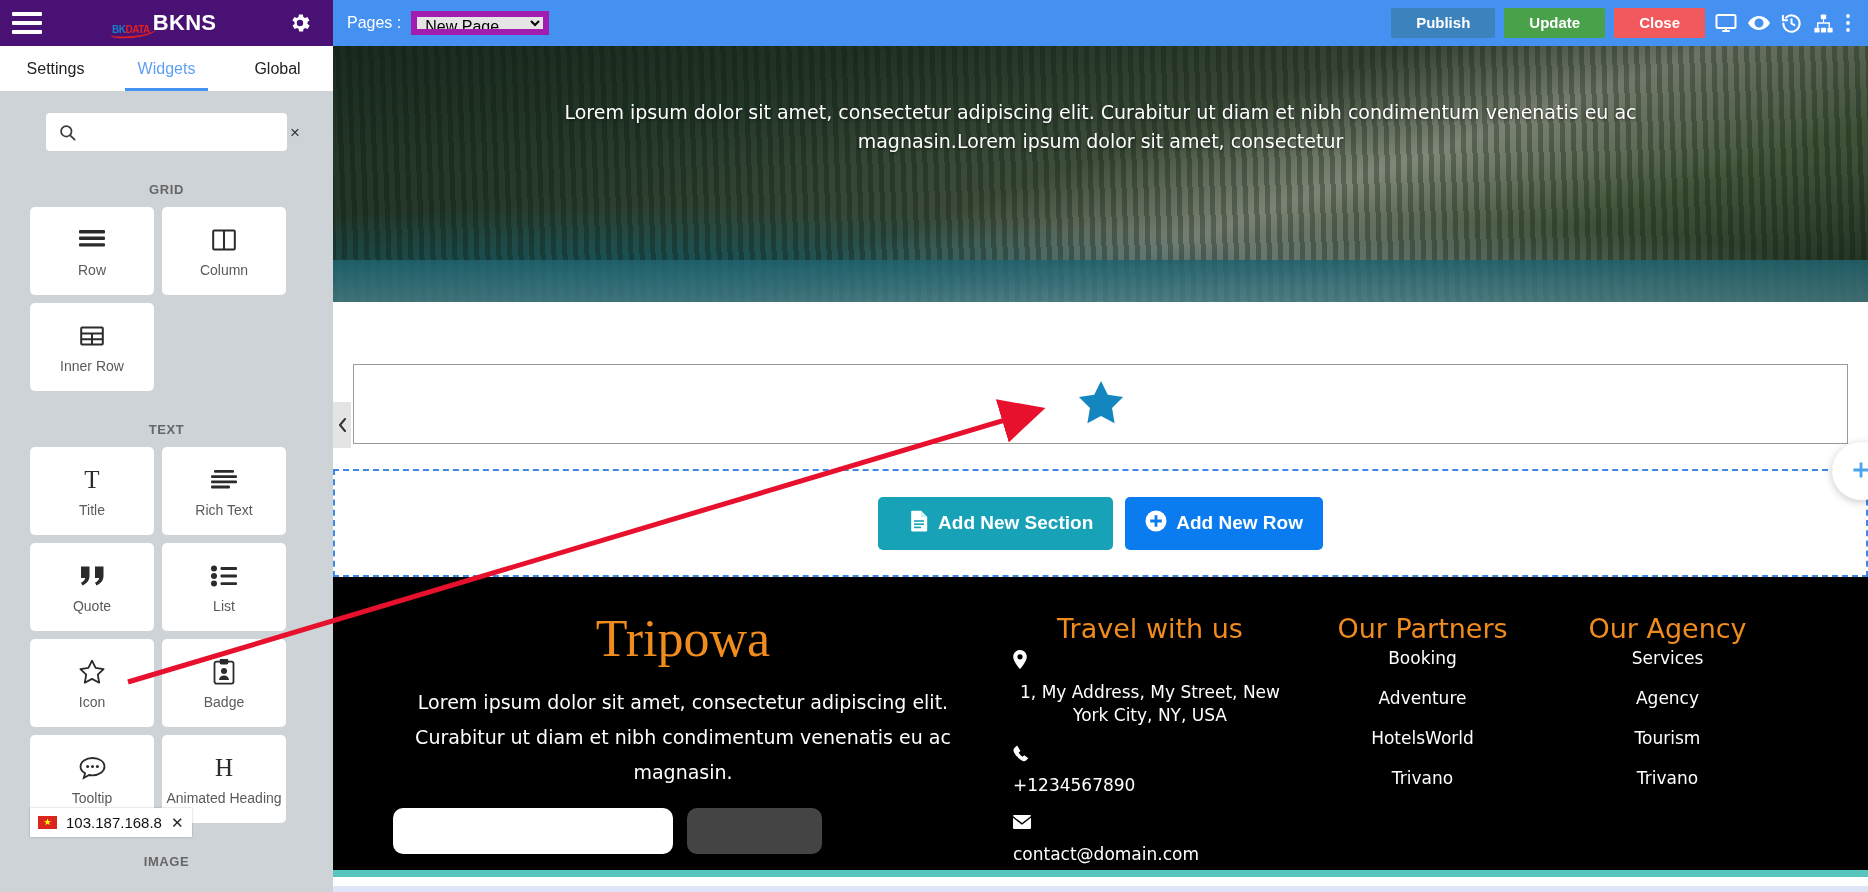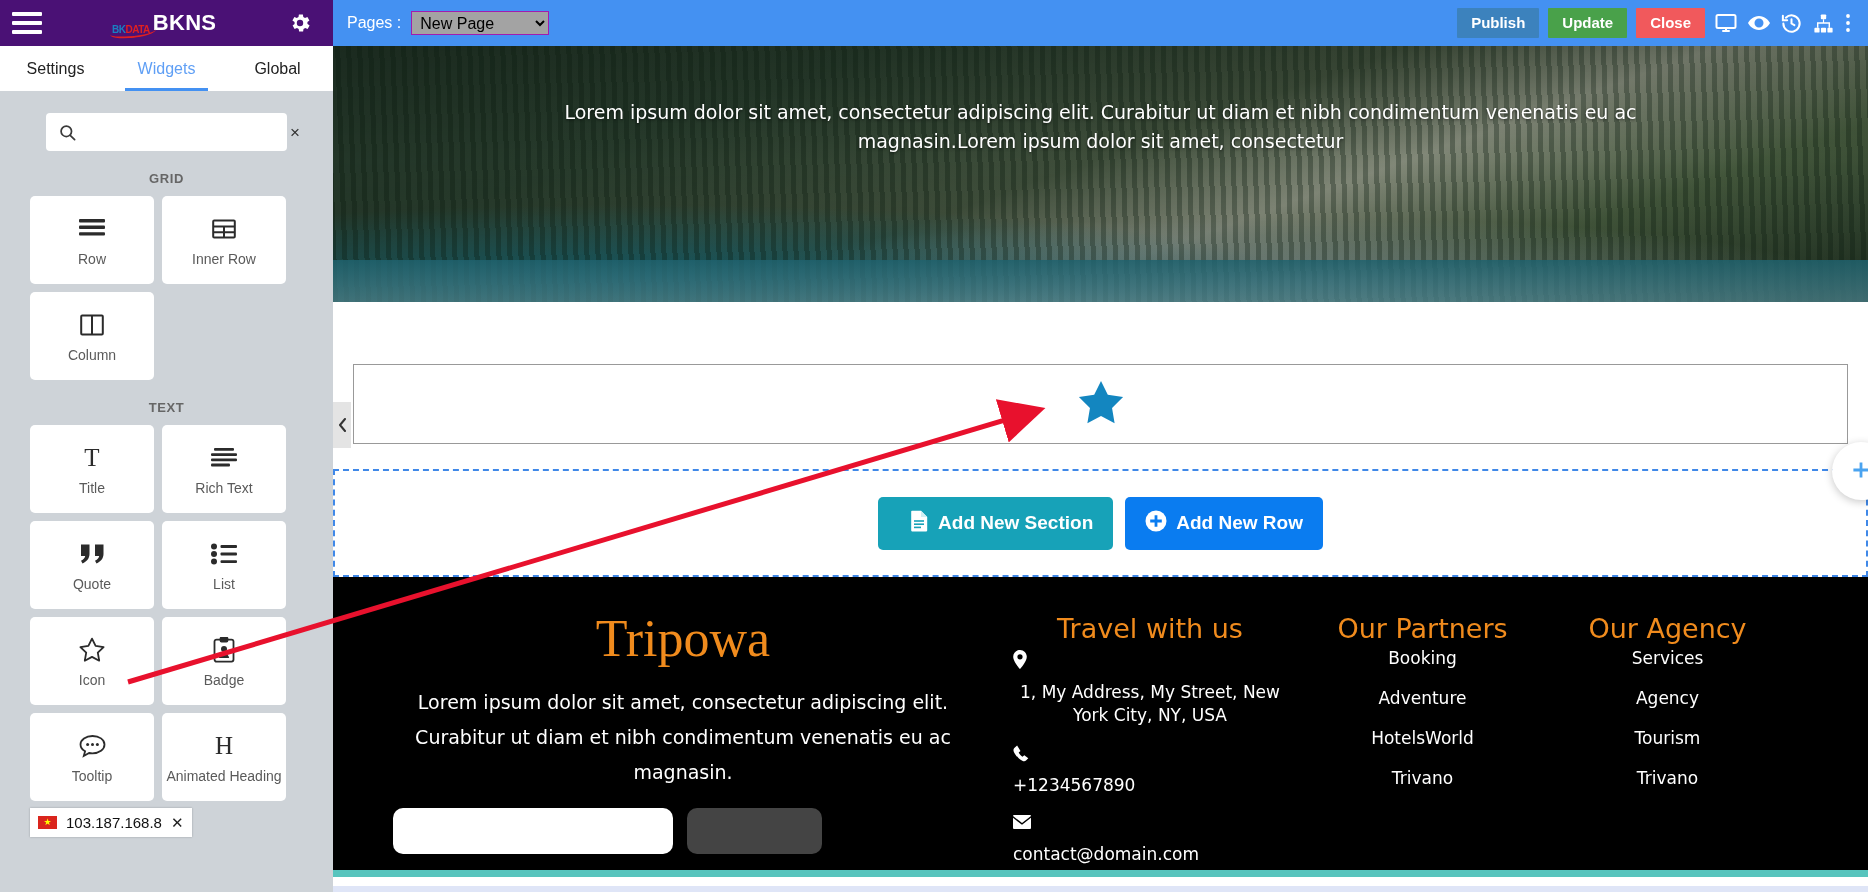--- a/index.html
+++ b/index.html
@@ -26,42 +26,42 @@
       border-bottom: 2px solid #e02020; border-radius: 0 0 60% 40%; transform: rotate(-4deg); }
   .brandname { color: #fff; font-size: 22px; font-weight: bold; letter-spacing: .3px; }
   .gear { position: absolute; left: 288px; top: 11px; color: #fff; }
   .bluebar {
     flex: 1; height: 46px; background: #4491f2;
     display: flex; align-items: center; padding: 0 16px 0 14px; gap: 10px;
   }
   .pages-label { color: #fff; font-size: 16px; white-space: nowrap; }
   .pages-select {
     font-family: "Liberation Sans", sans-serif; font-size: 16px;
-    height: 24px; width: 138px; padding: 0 4px; border: 1px solid #a21caf;
-    background: #a3a3a3; color: #000; border-radius: 0;
+    height: 24px; width: 138px; padding: 0 4px; border: 6px solid #a21caf;
+    background: #e5e5e5; color: #000; border-radius: 0;
   }
   .toolbar-right { margin-left: auto; display: flex; align-items: center; gap: 9px; }
-  .tb-btn { font-size: 15px; font-weight: bold; color: #fff; border-radius: 1px; padding: 7px 14px 8px; cursor: pointer; line-height: 1; border: none; font-family: "Liberation Sans", sans-serif; }
+  .tb-btn { font-size: 15px; font-weight: bold; color: #fff; border-radius: 1px; padding: 7px 25px 8px; cursor: pointer; line-height: 1; border: none; font-family: "Liberation Sans", sans-serif; }
   .tb-publish { background: #3c82bd; }
   .tb-update  { background: #49a14a; }
   .tb-close   { background: #f1595c; text-align: center; }
   .tb-icon { color: #fff; display: flex; align-items: center; justify-content: center; cursor: pointer; }
 
   
   .sidebar { position: absolute; top: 46px; left: 0; width: 333px; height: 846px; background: #ced3d8; }
   .tabs { height: 45px; background: #fff; display: flex; align-items: stretch; }
   .tab { flex: 1; display: flex; align-items: center; justify-content: center; font-size: 16px; color: #222; cursor: pointer; position: relative; }
   .tab.active { color: #5f9ff5; }
   .tab.active::after { content: ""; position: absolute; left: 14px; right: 14px; bottom: 0; height: 3px; background: #4491f2; }
   .sb-scroll { position: relative; height: 801px; overflow: hidden; padding: 0 0 0 0; }
   .searchwrap { margin: 22px 46px 0 46px; height: 38px; background: #fff; border-radius: 4px; display: flex; align-items: center; padding: 0 12px; }
   .searchwrap .si { color: #3a3a3a; display: flex; }
   .search-input { flex: 1; border: none; outline: none; font-size: 15px; margin-left: 8px; font-family: "Liberation Sans", sans-serif; background: transparent; }
   .search-clear { color: #333; font-size: 17px; cursor: pointer; line-height: 1; padding-left: 6px; }
-  .cat-label { text-align: center; font-size: 13px; font-weight: bold; color: #666; letter-spacing: .6px; margin: 20px 0 10px; }
+  .cat-label { text-align: center; font-size: 13px; font-weight: bold; color: #666; letter-spacing: .6px; margin: 31px 0 10px; }
   .wgrid { display: flex; flex-wrap: wrap; gap: 8px 8px; padding: 0 30px; }
   .wcard {
     width: 124px; height: 88px; background: #fff; border-radius: 5px;
     display: flex; flex-direction: column; align-items: center; justify-content: center; gap: 7px;
     cursor: pointer;
   }
   .wcard .wicon { color: #2b2b2b; display: flex; align-items: center; justify-content: center; height: 30px; }
   .wcard .wlabel { font-size: 14px; color: #5a5a5a; }
   .ipbadge {
     position: absolute; left: 30px; bottom: 55px; height: 29px; background: #fff;
@@ -251,34 +251,34 @@
               <rect y="1" width="26" height="3.4" rx="1"></rect>
               <rect y="7.6" width="26" height="3.4" rx="1"></rect>
               <rect y="14.2" width="26" height="3.4" rx="1"></rect>
             </svg>
         </span>
         <span class="wlabel">Row</span>
       </div>
       <div class="wcard">
         <span class="wicon">
           <svg width="24" height="22" viewBox="0 0 24 22" fill="none" stroke="#2b2b2b" stroke-width="2">
+              <rect x="1.2" y="1.6" width="21.6" height="18.8" rx="1"></rect>
+              <path d="M12 1.6v18.8"></path>
+            </svg>
+        </span>
+        <span class="wlabel">Column</span>
+      </div>
+      <div class="wcard">
+        <span class="wicon">
+          <svg width="24" height="22" viewBox="0 0 24 22" fill="none" stroke="#2b2b2b" stroke-width="2">
               <rect x="1.2" y="2.4" width="21.6" height="17.2" rx="1"></rect>
               <path d="M1.2 8.6h21.6M1.2 14.2h21.6M12 8.6v11"></path>
             </svg>
         </span>
         <span class="wlabel">Inner Row</span>
-      </div>
-      <div class="wcard">
-        <span class="wicon">
-          <svg width="24" height="22" viewBox="0 0 24 22" fill="none" stroke="#2b2b2b" stroke-width="2">
-              <rect x="1.2" y="1.6" width="21.6" height="18.8" rx="1"></rect>
-              <path d="M12 1.6v18.8"></path>
-            </svg>
-        </span>
-        <span class="wlabel">Column</span>
       </div>
     </div>
 
     <div class="cat-label">TEXT</div>
     <div class="wgrid">
       <div class="wcard">
         <span class="wicon">
           <svg width="26" height="26" viewBox="0 0 26 26" fill="#2b2b2b">
               <text x="13" y="21" font-family="Liberation Serif, serif" font-size="25" text-anchor="middle">T</text>
             </svg>

